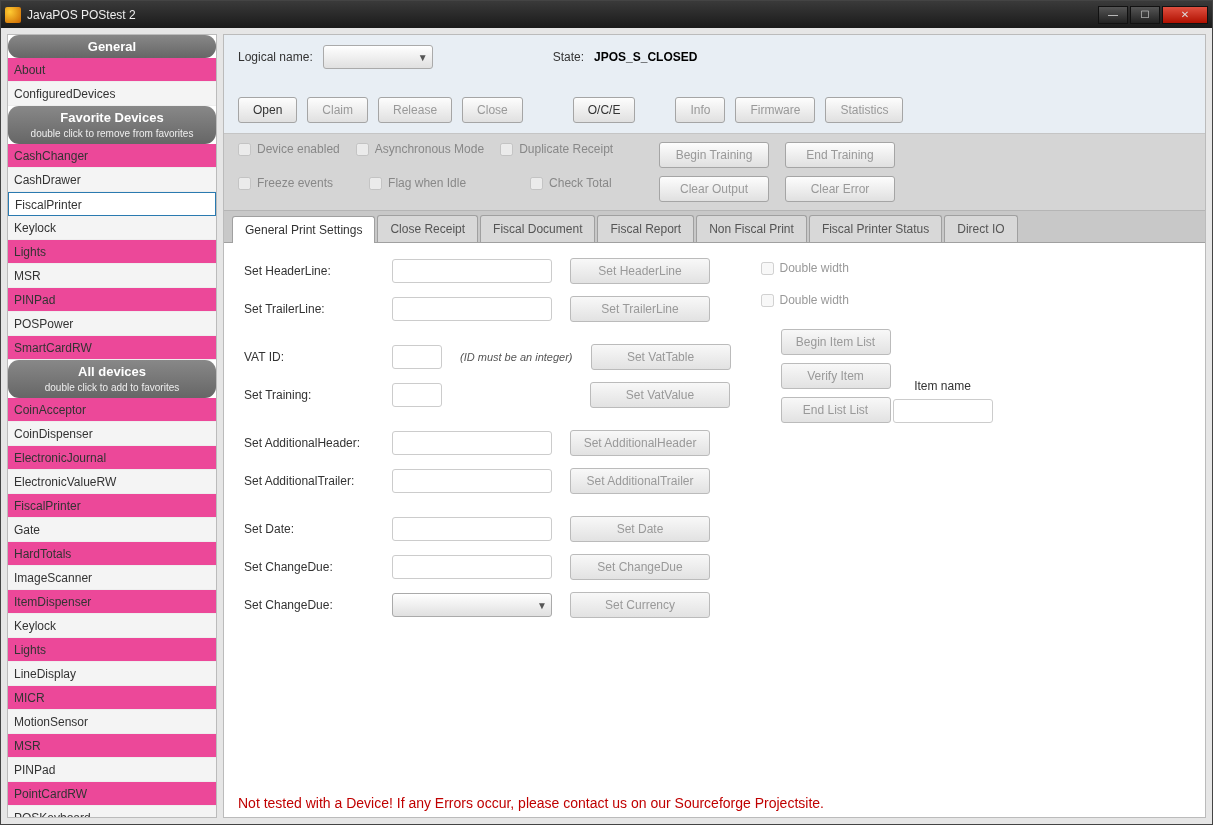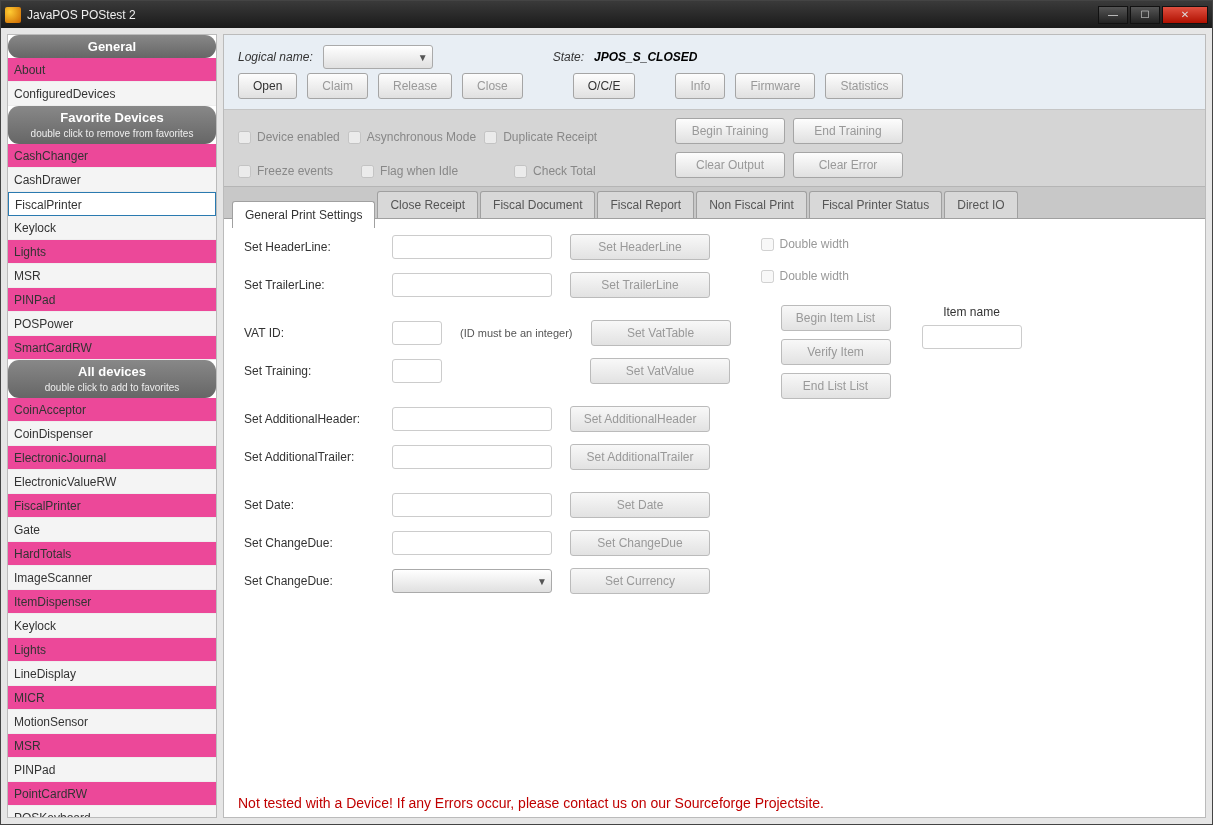--- a/index.html
+++ b/index.html
@@ -16,46 +16,46 @@
 .side-header { background: linear-gradient(to bottom, #888, #666); color: #fff; text-align: center; padding: 4px 0; font-weight: bold; font-size: 13px; border-radius: 11px; }
 .side-header .sub { font-weight: normal; font-size: 10px; color: #eee; }
 .side-list { overflow-y: auto; }
 .side-item { padding: 4px 6px; border-bottom: 1px solid #eee; cursor: pointer; background: #ec4899; height: 24px; line-height: 16px; }
 .side-item.alt { background: #f4f4f4; }
 .side-item.selected { border: 1px solid #2a7ab0; background: #fff; }
 
 .main { flex: 1; display: flex; flex-direction: column; background: #fff; border: 1px solid #bbb; overflow: hidden; }
 .topbar { background: #e8eef4; padding: 10px 14px; border-bottom: 1px solid #c5c5c5; }
 .row { display: flex; align-items: center; gap: 10px; }
-.row.mb { margin-bottom: 4px; font-style: italic; }
+.row.mb { margin-bottom: 28px; }
 .lbl { font-size: 12px; color: #333; }
 .sel { width: 110px; height: 24px; border: 1px solid #aaa; border-radius: 3px; background: linear-gradient(to bottom,#fff,#e0e0e0); display:flex; align-items:center; justify-content:flex-end; padding:0 4px; }
 .sel .arrow { font-size:10px; color:#555; }
 .bold { font-weight: bold; font-size: 12px; }
 .btn2 { height: 26px; padding: 0 14px; font-size: 12px; color: #333; border: 1px solid #a5a5a5; border-radius: 3px; background: linear-gradient(to bottom,#fdfdfd,#e0e0e0); cursor: pointer; }
 .btn2.disabled { color: #999; cursor: default; }
 
 .controls-bar { background: #d5d5d5; padding: 8px 14px; border-bottom: 1px solid #b5b5b5; display:flex; flex-direction:column; gap:8px; }
-.ctrl-row { display:flex; align-items:flex-end; gap: 8px; }
+.ctrl-row { display:flex; align-items:flex-start; gap: 16px; }
 .chk { display:flex; align-items:center; gap:6px; font-size:12px; color:#888; }
 .chk input { width:13px; height:13px; }
 
 .tabs { display:flex; background:#c8c8c8; border-bottom:1px solid #a0a0a0; padding-left:8px; }
 .tab { padding:6px 12px; font-size:12px; color:#555; border:1px solid #a0a0a0; border-bottom:none; background:#d8d8d8; margin-right:2px; margin-top:4px; border-radius:3px 3px 0 0; cursor:pointer; }
-.tab.active { background:#fff; color:#333; position:relative; top:10px; }
+.tab.active { background:#fff; color:#333; position:relative; top:1px; }
 
 .tab-content { flex:1; background:#fff; padding:14px 20px; font-size:12px; color:#333; overflow:auto; }
 .form-row { display:flex; align-items:center; gap:18px; margin-bottom:10px; min-height:28px; }
 .form-row .flabel { width: 130px; }
 .txt { width: 160px; height: 24px; border:1px solid #ccc; border-radius:3px; background:#fff; padding:0 4px; }
 .txt.sm { width: 50px; }
 .btn3 { width: 140px; height:26px; border:1px solid #bbb; border-radius:3px; background:linear-gradient(to bottom,#f8f8f8,#e2e2e2); color:#999; font-size:12px; cursor: default; }
 .btn-col { display:flex; flex-direction:column; gap:8px; margin-left:20px; }
 .footer-msg { color:#c00000; font-size:14px; padding:6px 14px; }
-.hint { font-size:11px; color:#555; }
+.hint { font-style: italic; font-size:11px; color:#555; }
 </style>
 </head>
 <body>
 
 <div class="window">
   <div class="titlebar">
     <div class="icon"></div>
     <span>JavaPOS POStest 2</span>
     <div class="title-controls">
       <div class="btn">—</div>
@@ -246,21 +246,21 @@
           <div style="padding-top:0px">
             <label class="chk" style="color:#999; margin-top:4px;">
                 <input type="checkbox" disabled="" style="">
                 <span>Double width</span>
               </label>
             <label class="chk" style="color:#999; margin-top:18px;">
                 <input type="checkbox" disabled="" style="">
                 <span>Double width</span>
               </label>
             <div style="height:22px"></div>
-            <div style="display:flex; gap:31px; align-items:flex-start;">
+            <div style="display:flex; gap:2px; align-items:flex-end;">
               <div class="btn-col">
                 <button class="btn3" style="width:110px">Begin Item List</button>
                 <button class="btn3" style="width:110px">Verify Item</button>
                 <button class="btn3" style="width:110px">End List List</button>
               </div>
               <div style="display:flex; flex-direction:column; align-items:center; gap:6px;">
                 <span>Item name</span>
                 <input class="txt sm" style="width: 100px;">
               </div>
             </div>

